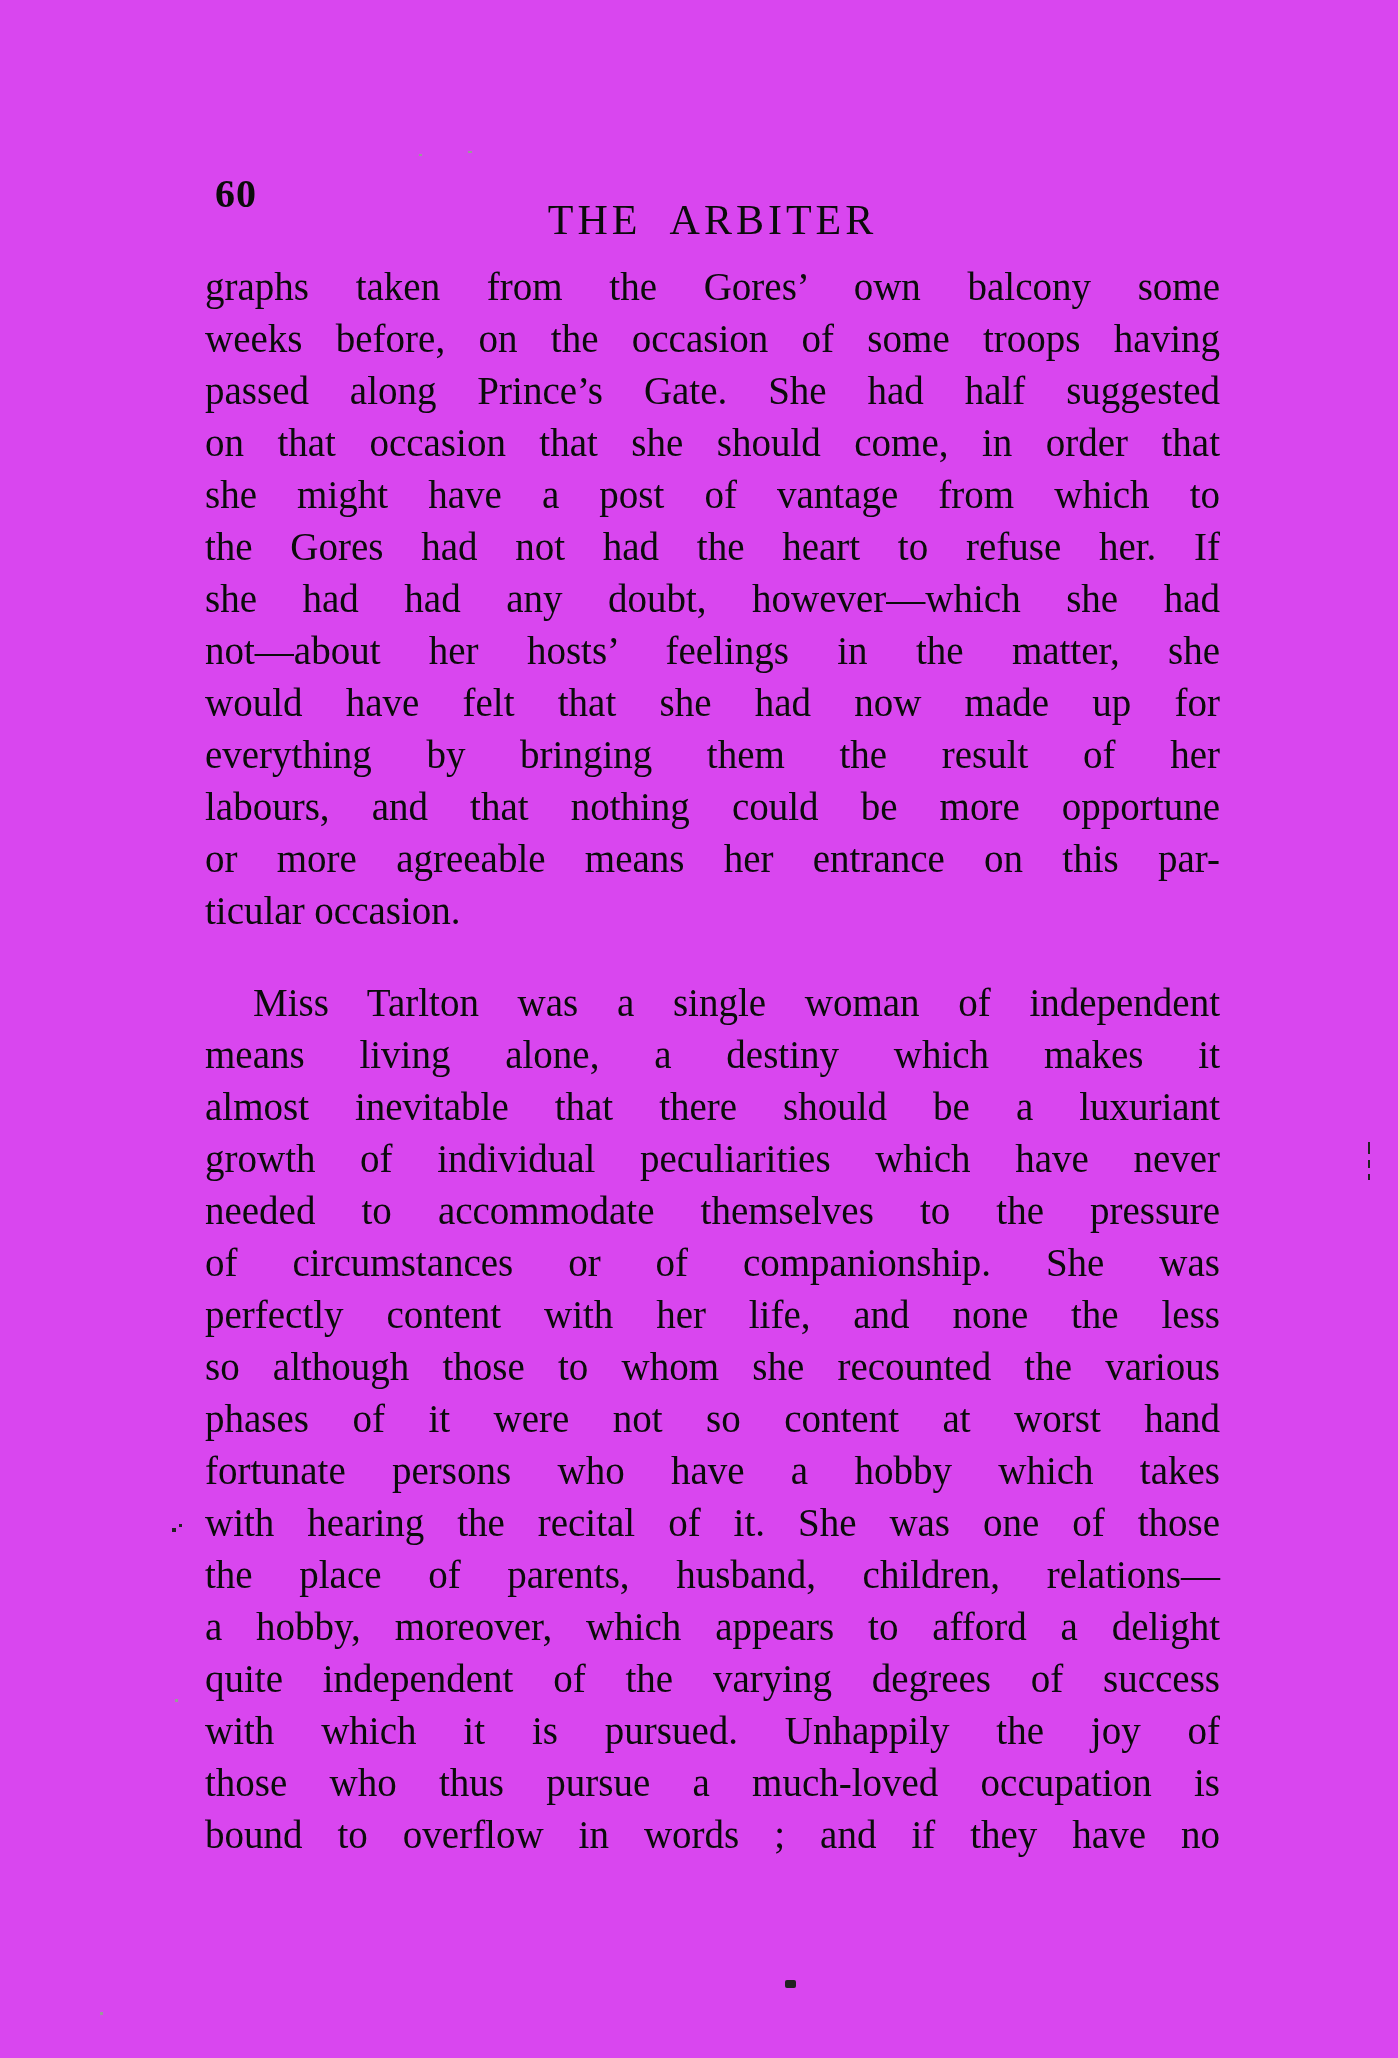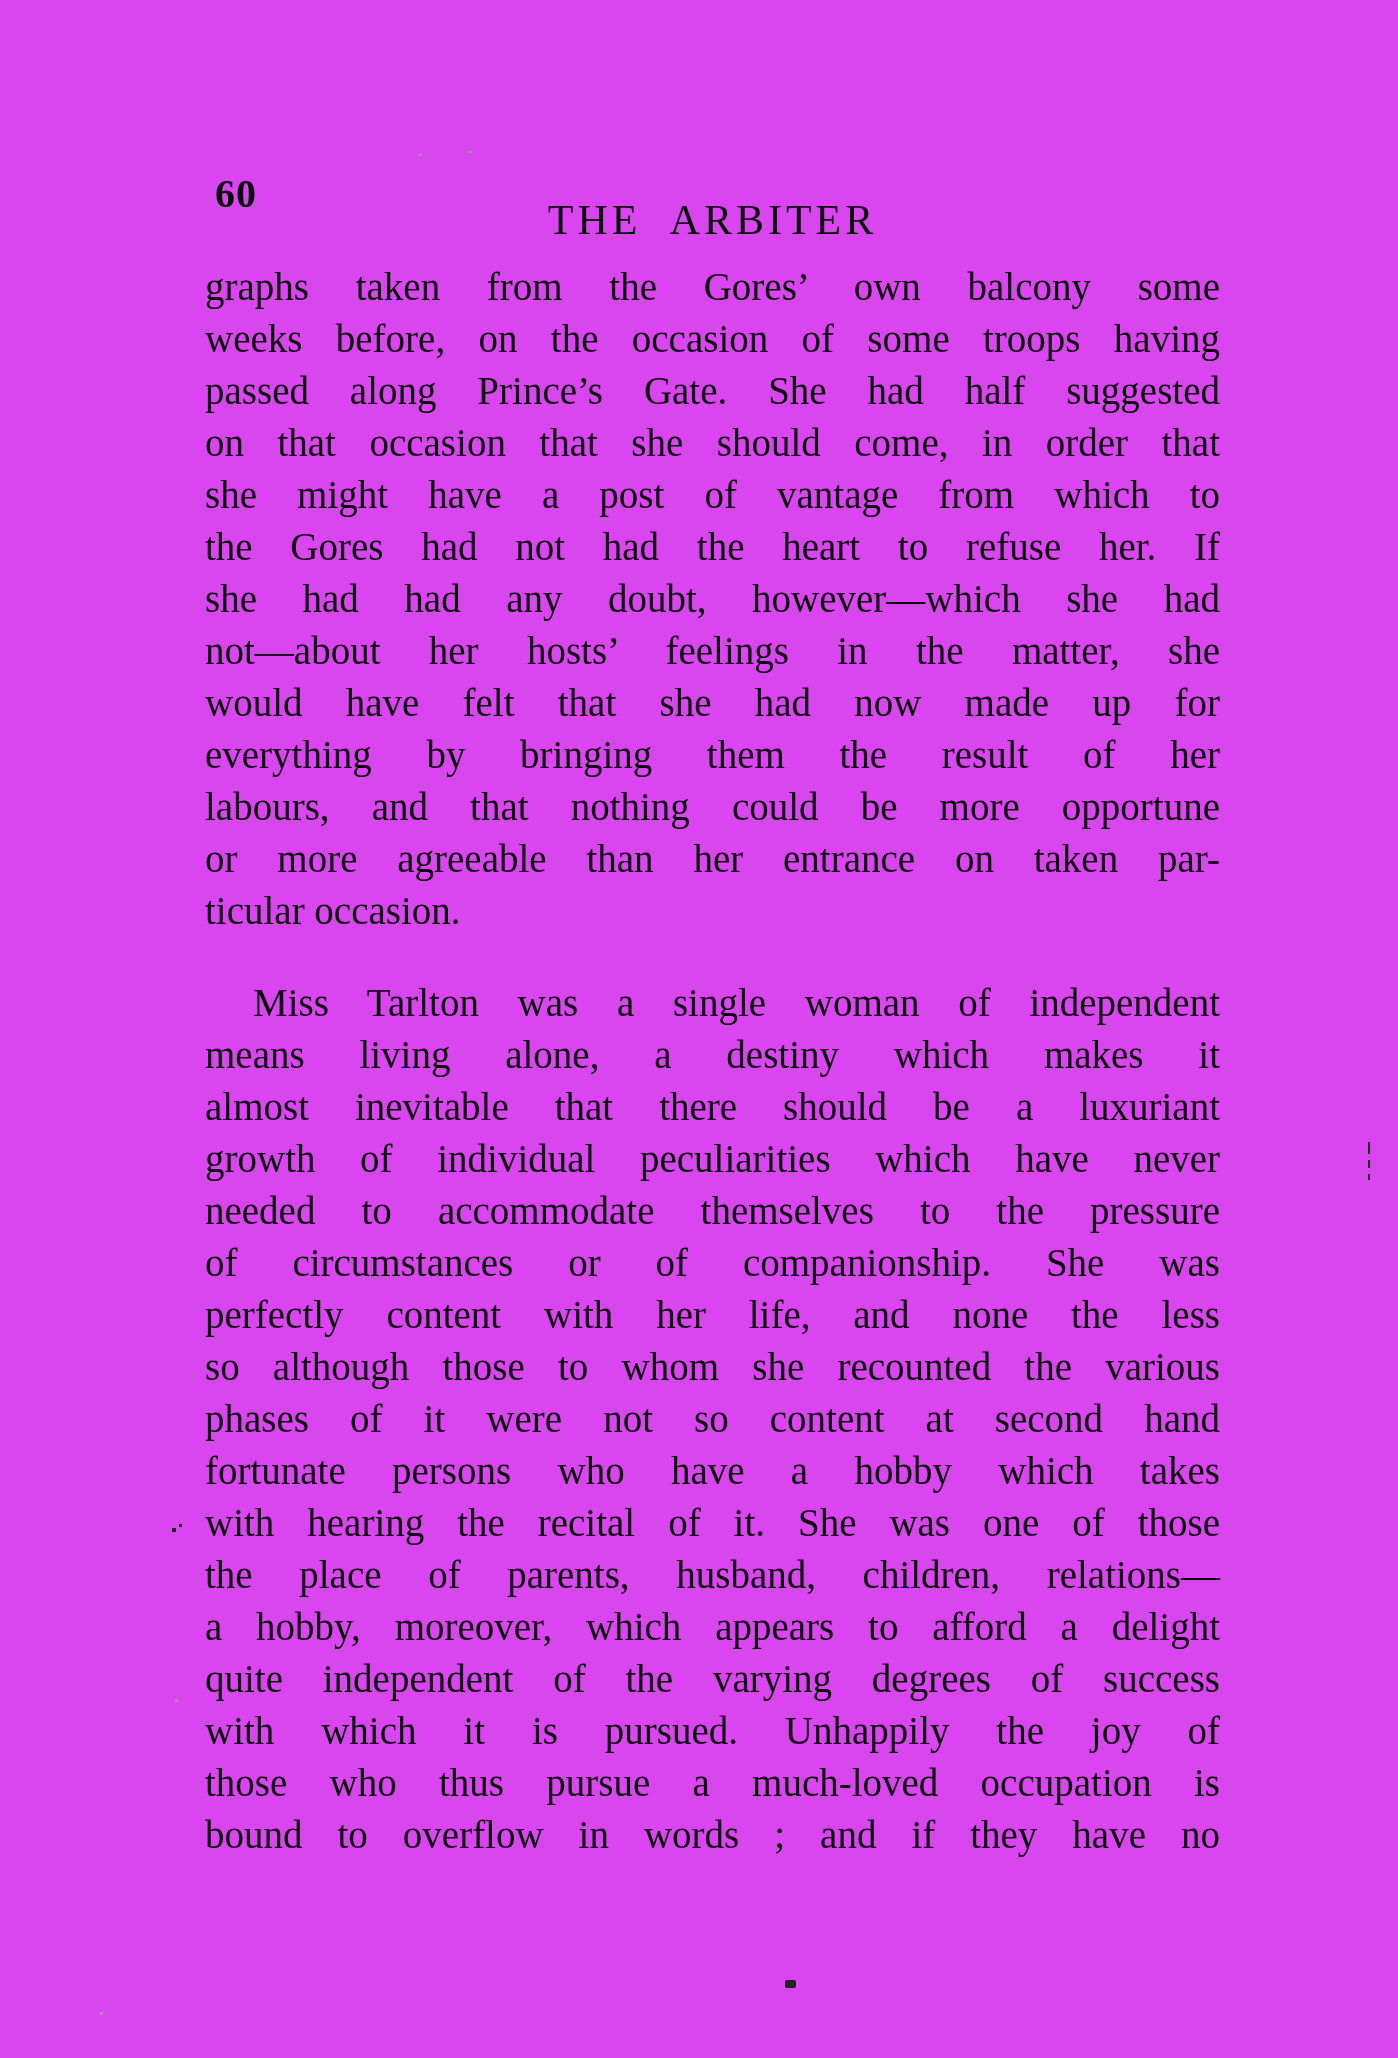--- a/index.html
+++ b/index.html
@@ -71,31 +71,31 @@
       <div class="line">weeks before, on the occasion of some troops having</div>
       <div class="line">passed along Prince’s Gate.  She had half suggested</div>
       <div class="line">on that occasion that she should come, in order that</div>
       <div class="line">she might have a post of vantage from which to</div>
       <div class="line">the Gores had not had the heart to refuse her.  If</div>
       <div class="line">she had had any doubt, however—which she had</div>
       <div class="line">not—about her hosts’ feelings in the matter, she</div>
       <div class="line">would have felt that she had now made up for</div>
       <div class="line">everything by bringing them the result of her</div>
       <div class="line">labours, and that nothing could be more opportune</div>
-      <div class="line">or more agreeable than her entrance on taken par-</div>
+      <div class="line">or more agreeable means her entrance on this par-</div>
       <div class="line left">ticular occasion.</div>
       <div class="line indent">Miss Tarlton was a single woman of independent</div>
       <div class="line">means living alone, a destiny which makes it</div>
       <div class="line">almost inevitable that there should be a luxuriant</div>
       <div class="line">growth of individual peculiarities which have never</div>
       <div class="line">needed to accommodate themselves to the pressure</div>
       <div class="line">of circumstances or of companionship.  She was</div>
       <div class="line">perfectly content with her life, and none the less</div>
       <div class="line">so although those to whom she recounted the various</div>
-      <div class="line">phases of it were not so content at second hand</div>
+      <div class="line">phases of it were not so content at worst hand</div>
       <div class="line">fortunate persons who have a hobby which takes</div>
       <div class="line">with hearing the recital of it.  She was one of those</div>
       <div class="line">the place of parents, husband, children, relations—</div>
       <div class="line">a hobby, moreover, which appears to afford a delight</div>
       <div class="line">quite independent of the varying degrees of success</div>
       <div class="line">with which it is pursued.  Unhappily the joy of</div>
       <div class="line">those who thus pursue a much-loved occupation is</div>
       <div class="line">bound to overflow in words ; and if they have no</div>
     </div>
 

